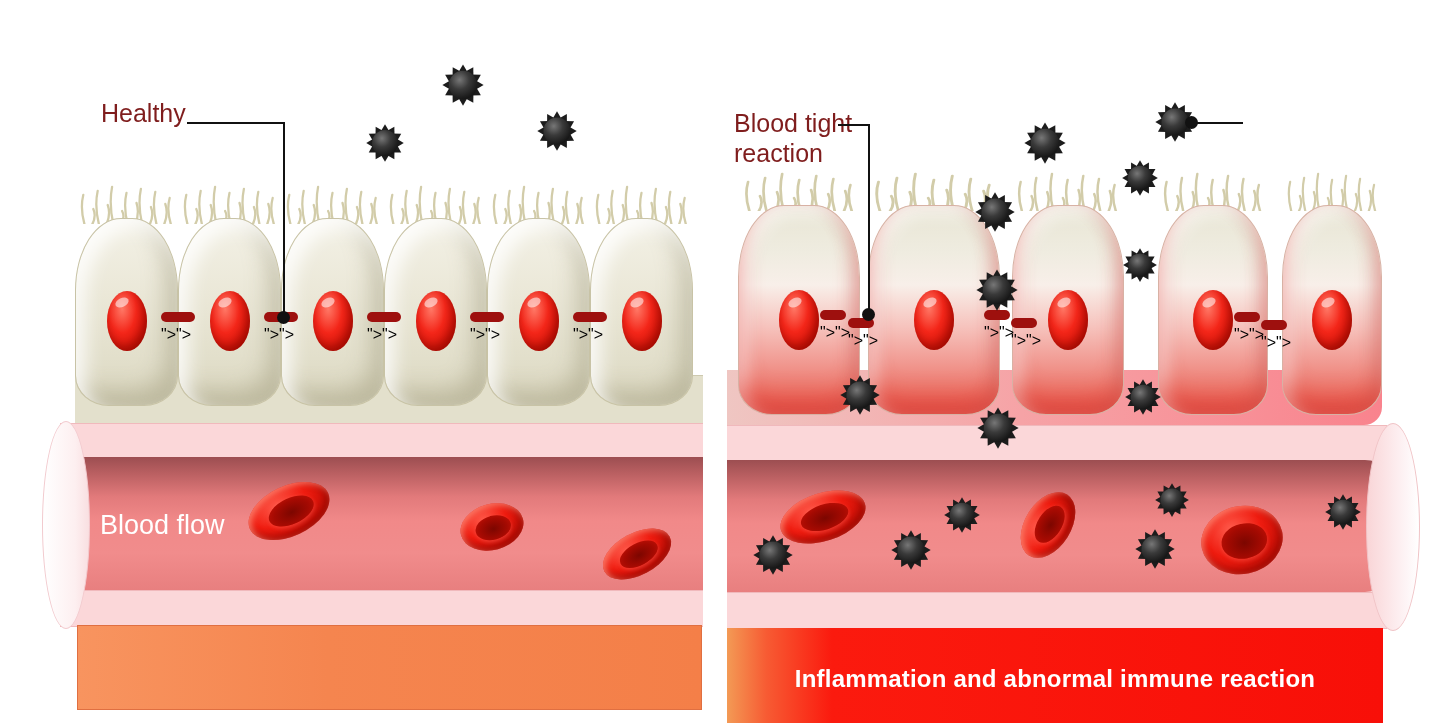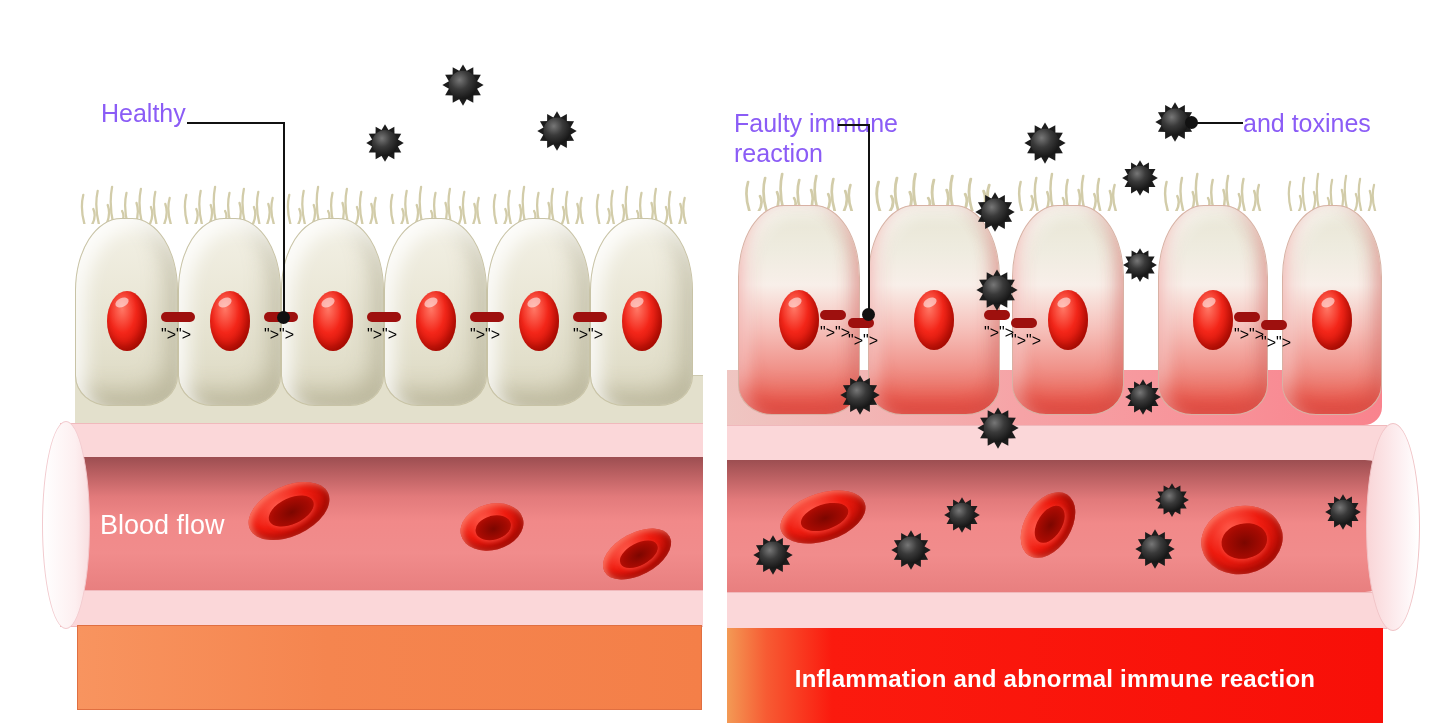--- a/index.html
+++ b/index.html
@@ -14,21 +14,21 @@
   .vblood{background:linear-gradient(180deg,#9c4e51 0%,#b95f61 12%,#e27a7b 30%,#f18989 48%,#f18c8c 72%,#e87f7f 100%);z-index:0;}
   .vcap{border-radius:50%;z-index:2;}
   .cap-left{background:linear-gradient(90deg,#ffffff 0%,#fdeff0 70%,#f9dfe1 100%);border:1px solid #f2cace;}
   .cap-right{background:linear-gradient(90deg,#f9d5d7 0%,#fdeef0 60%,#ffffff 100%);border:1px solid #f0c3c6;}
   .band-healthy{background:linear-gradient(90deg,#f8945f 0%,#f5854f 40%,#f47f48 100%);
                 border:1px solid #e06f41;z-index:0;}
   .band-inflamed{background:linear-gradient(90deg,#f39a55 0%,#f75b33 6%,#fb1a0e 16%,#f80f08 100%);
                  z-index:0;display:flex;align-items:center;justify-content:center;}
   .band-text{color:#ffffff;font-size:24px;font-weight:bold;letter-spacing:.2px;}
   
-  .label{z-index:8;color:#8b5cf6;font-size:25px;line-height:30px;}
+  .label{z-index:8;color:#7f1d1d;font-size:25px;line-height:30px;}
   .label span{display:block;}
   .bloodflow{z-index:8;color:#ffffff;font-size:27px;}
   .pline{background:#111111;z-index:8;}
   .pdot{width:13px;height:13px;border-radius:50%;background:#111111;z-index:8;}
   
   .cellwrap{position:absolute;z-index:3;}
   .cilia{position:absolute;left:4%;top:-34px;width:92%;height:40px;stroke:#d2cca9;
          stroke-width:2.4;fill:none;stroke-linecap:round;}
   .cell-body{position:absolute;inset:0;border:1px solid #c8c3a6;
       border-radius:46px 46px 34px 34px / 72px 72px 30px 30px;
@@ -82,25 +82,24 @@
   <div class="abs vwall" style="left:727px;top:592px;width:660px;height:35px;"></div>
   <div class="abs vcap cap-right" style="left:1366px;top:423px;width:52px;height:206px;"></div>
   <div class="abs band-inflamed" style="left:727px;top:628px;width:656px;height:102px;">
     <div class="band-text">Inflammation and abnormal immune reaction</div>
   </div>
 
   <div class="abs label" style="left:101px;top:98px;">
     <span>Healthy</span>
   </div>
   <div class="abs label" style="left:734px;top:108px;">
-    <span>Faulty immune</span>
+    <span>Blood tight</span>
     <span>reaction</span>
   </div>
   <div class="abs label" style="left:1243px;top:108px;">
-    <span>and toxines</span>
   </div>
   <div class="abs bloodflow" style="left:100px;top:510px;">Blood flow</div>
 
   <div class="abs pline" style="left:187px;top:122px;width:97px;height:2px;"></div>
   <div class="abs pline" style="left:283px;top:122px;width:2px;height:196px;"></div>
   <div class="abs pdot" style="left:277px;top:311px;"></div>
   <div class="abs pline" style="left:838px;top:124px;width:31px;height:2px;"></div>
   <div class="abs pline" style="left:868px;top:124px;width:2px;height:188px;"></div>
   <div class="abs pdot" style="left:862px;top:308px;"></div>
   <div class="abs pline" style="left:1197px;top:122px;width:46px;height:2px;"></div>

